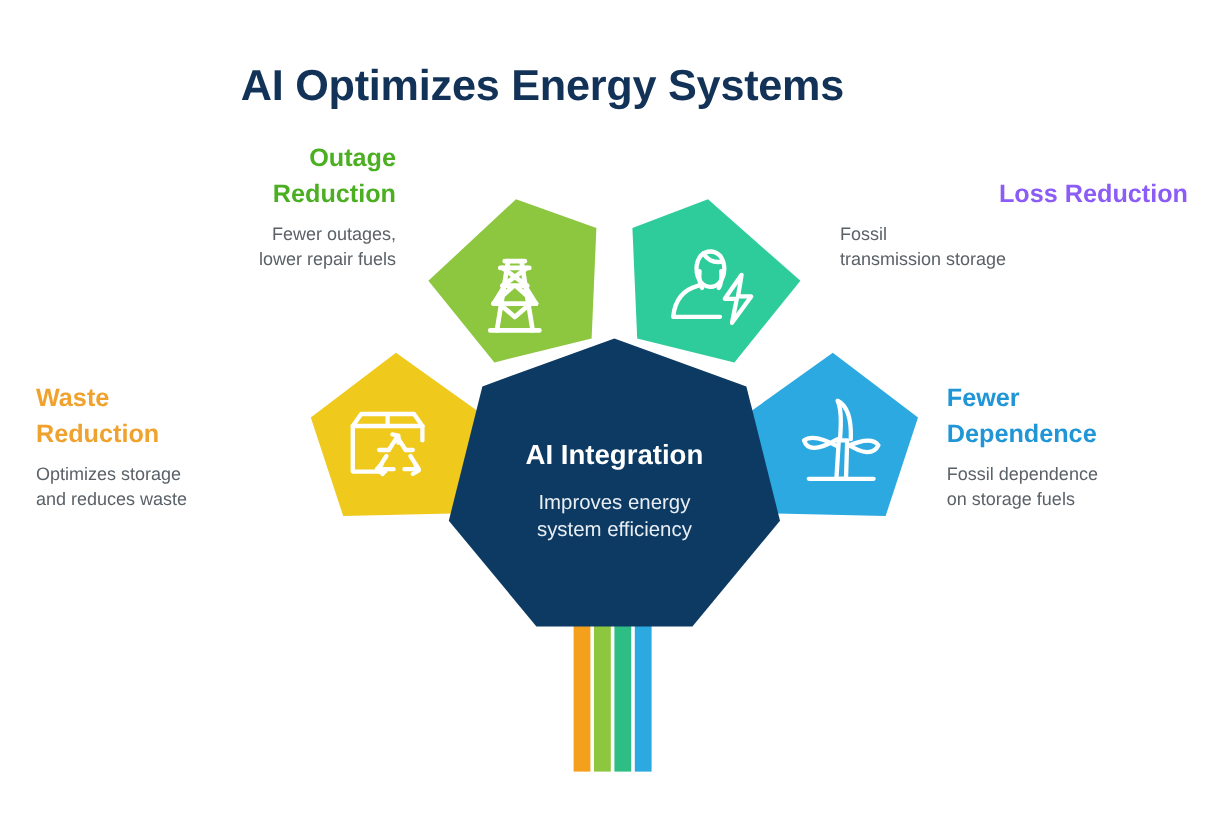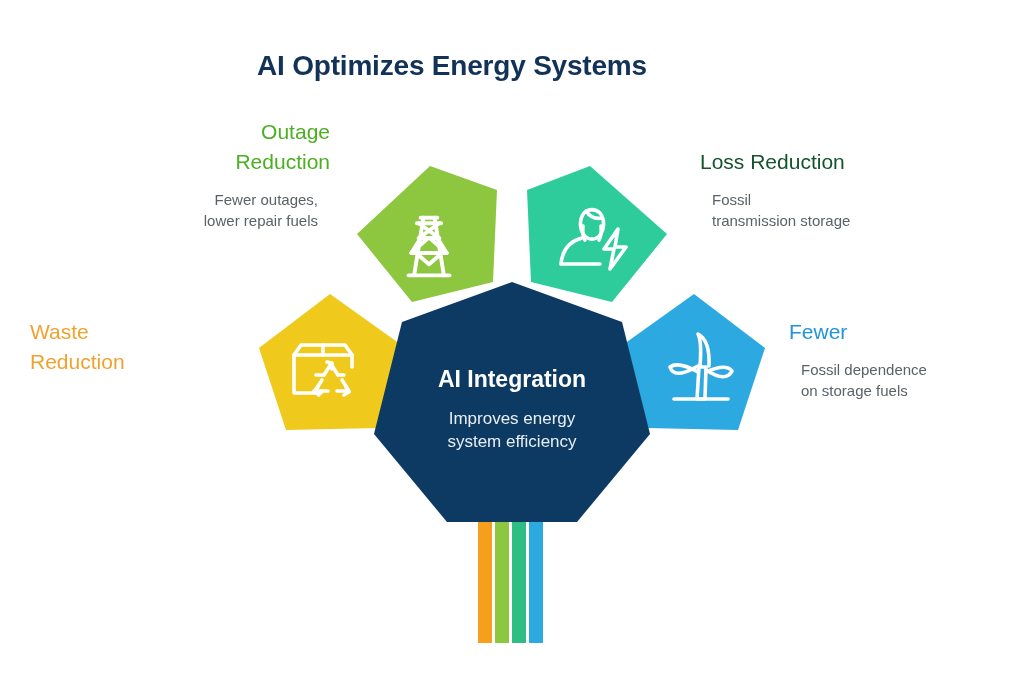--- a/index.html
+++ b/index.html
@@ -23,41 +23,41 @@
     height: 683px;
   }
 
   
   #page-title {
     position: absolute;
     left: 0;
     top: 50px;
     width: 904px;
     text-align: center;
-    font-size: 28px;
+    font-size: 36px;
     font-weight: bold;
     color: #123258;
     letter-spacing: -0.2px;
   }
 
   
   .label-block {
     position: absolute;
   }
   .label-title {
     font-size: 21px;
-    font-weight: normal;
+    font-weight: bold;
     line-height: 30px;
     margin: 0 0 8px 0;
   }
   .label-desc {
     font-size: 15px;
     line-height: 21px;
     color: #5a6268;
-    margin: 12px;
+    margin: 0;
   }
 
   #label-outage {
     left: 90px;
     top: 117px;
     width: 240px;
     text-align: right;
   }
   #label-waste {
     left: 30px;
@@ -116,39 +116,44 @@
     <span>Outage</span><br>
     <span>Reduction</span>
   </div>
   <div class="label-desc">
     <span>Fewer outages,</span><br>
     <span>lower repair fuels</span>
   </div>
 </div>
 
 <div class="label-block" id="label-loss">
-  <div class="label-title" style="color:#14532d;">
+  <div class="label-title" style="color:#8b5cf6;text-align:right;">
     <span>Loss Reduction</span>
   </div>
   <div class="label-desc">
     <span>Fossil</span><br>
     <span>transmission storage</span>
   </div>
 </div>
 
 <div class="label-block" id="label-waste">
   <div class="label-title" style="color:#f0a22e;">
     <span>Waste</span><br>
     <span>Reduction</span>
   </div>
+  <div class="label-desc">
+    <span>Optimizes storage</span><br>
+    <span>and reduces waste</span>
+  </div>
 </div>
 
 <div class="label-block" id="label-fossil">
   <div class="label-title" style="color:#2196d6;">
     <span>Fewer</span><br>
+    <span>Dependence</span>
   </div>
   <div class="label-desc">
     <span>Fossil dependence</span><br>
     <span>on storage fuels</span>
   </div>
 </div>
 
 <svg id="canvas" viewBox="0 0 1024 683">
 
   <g>

